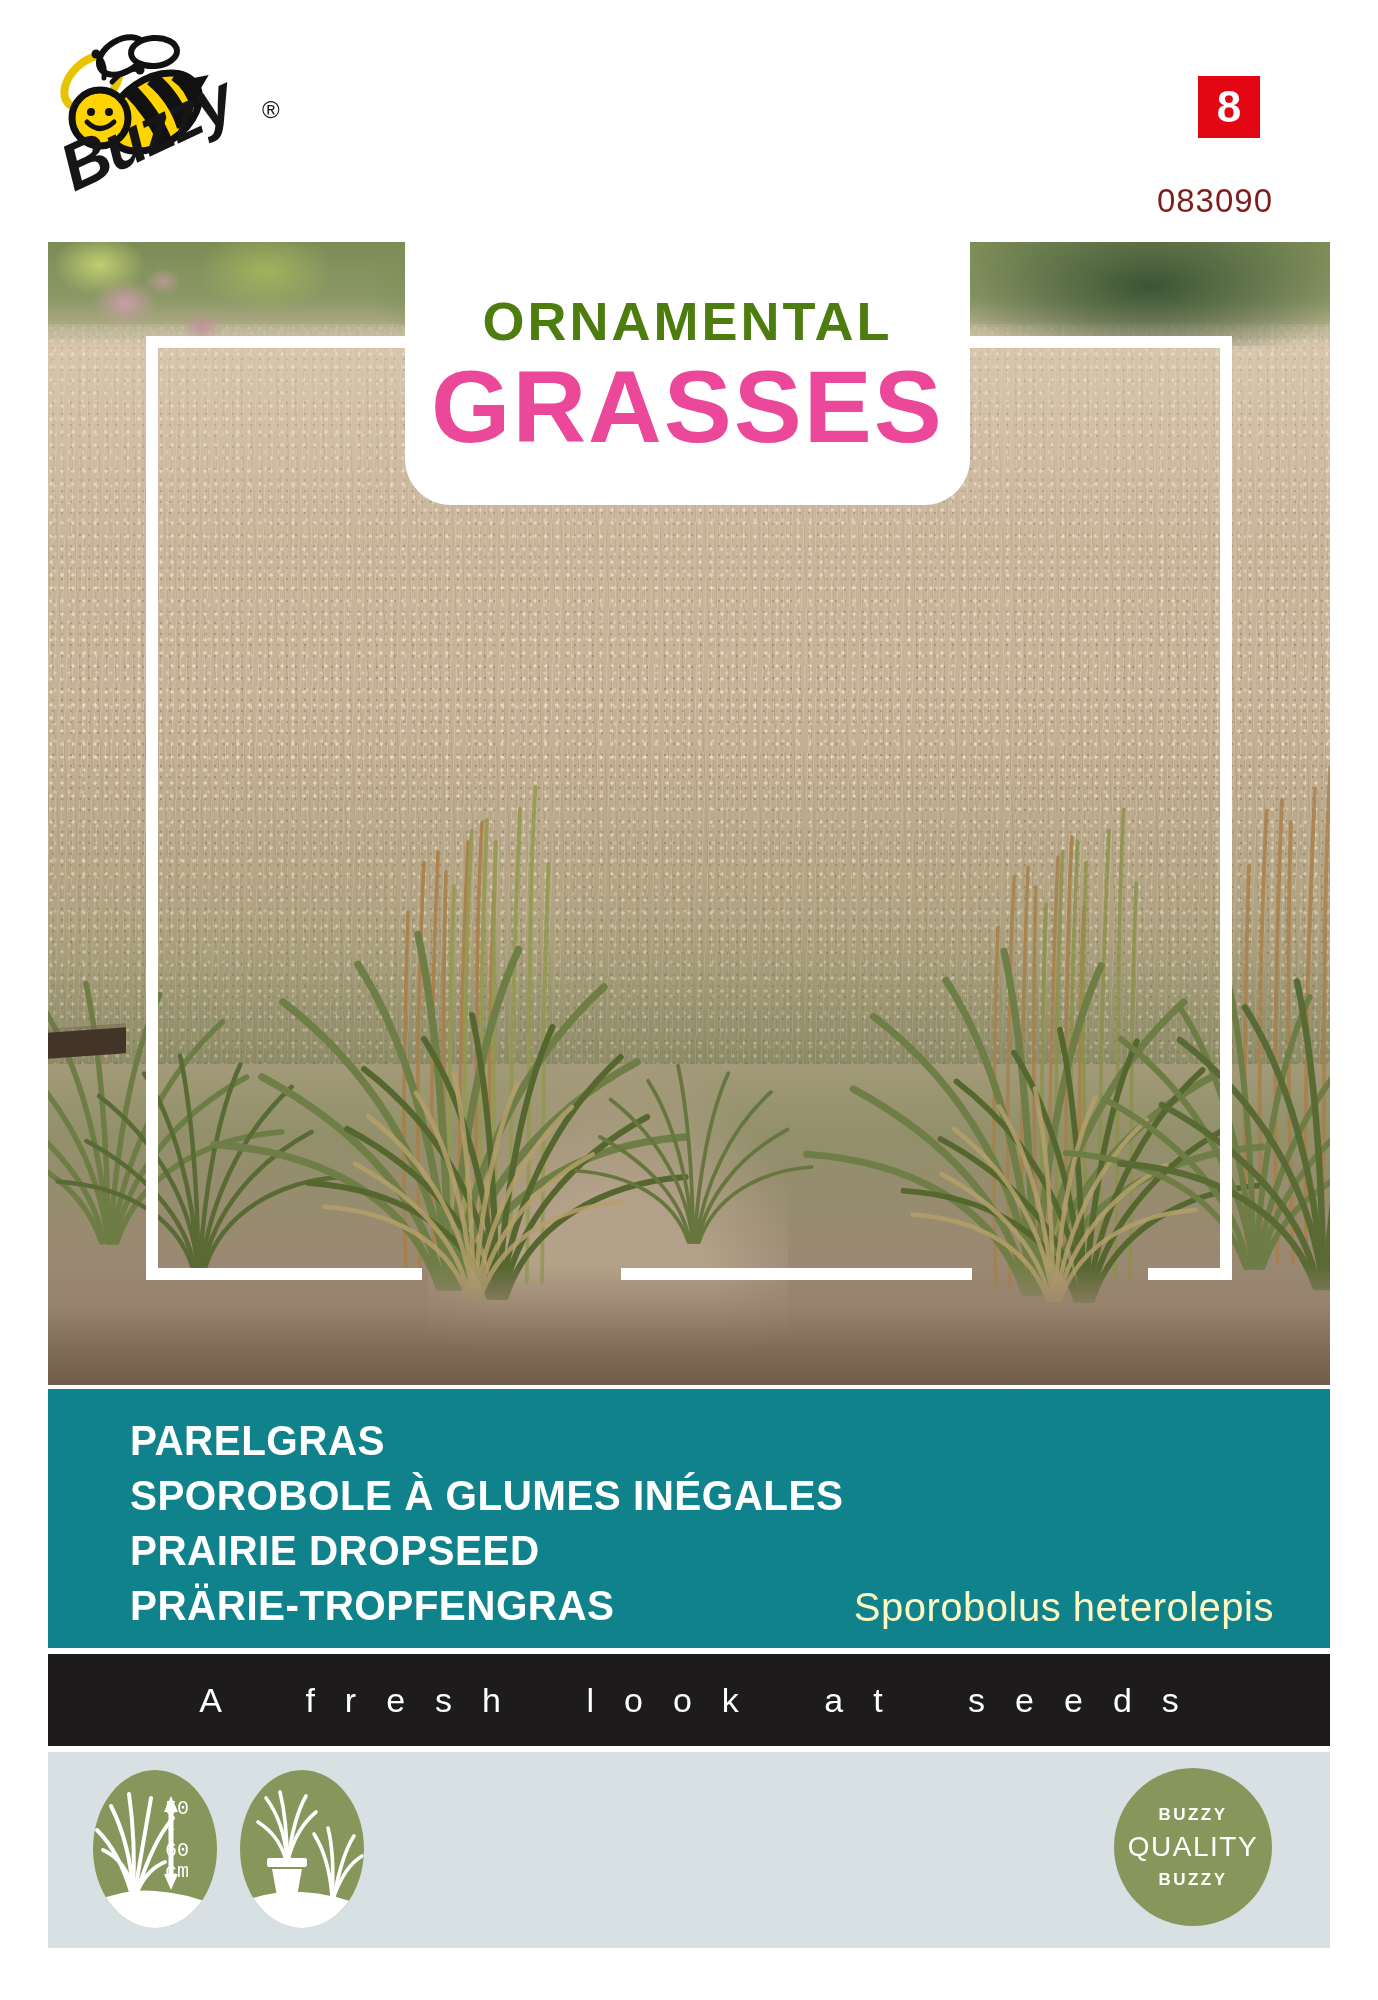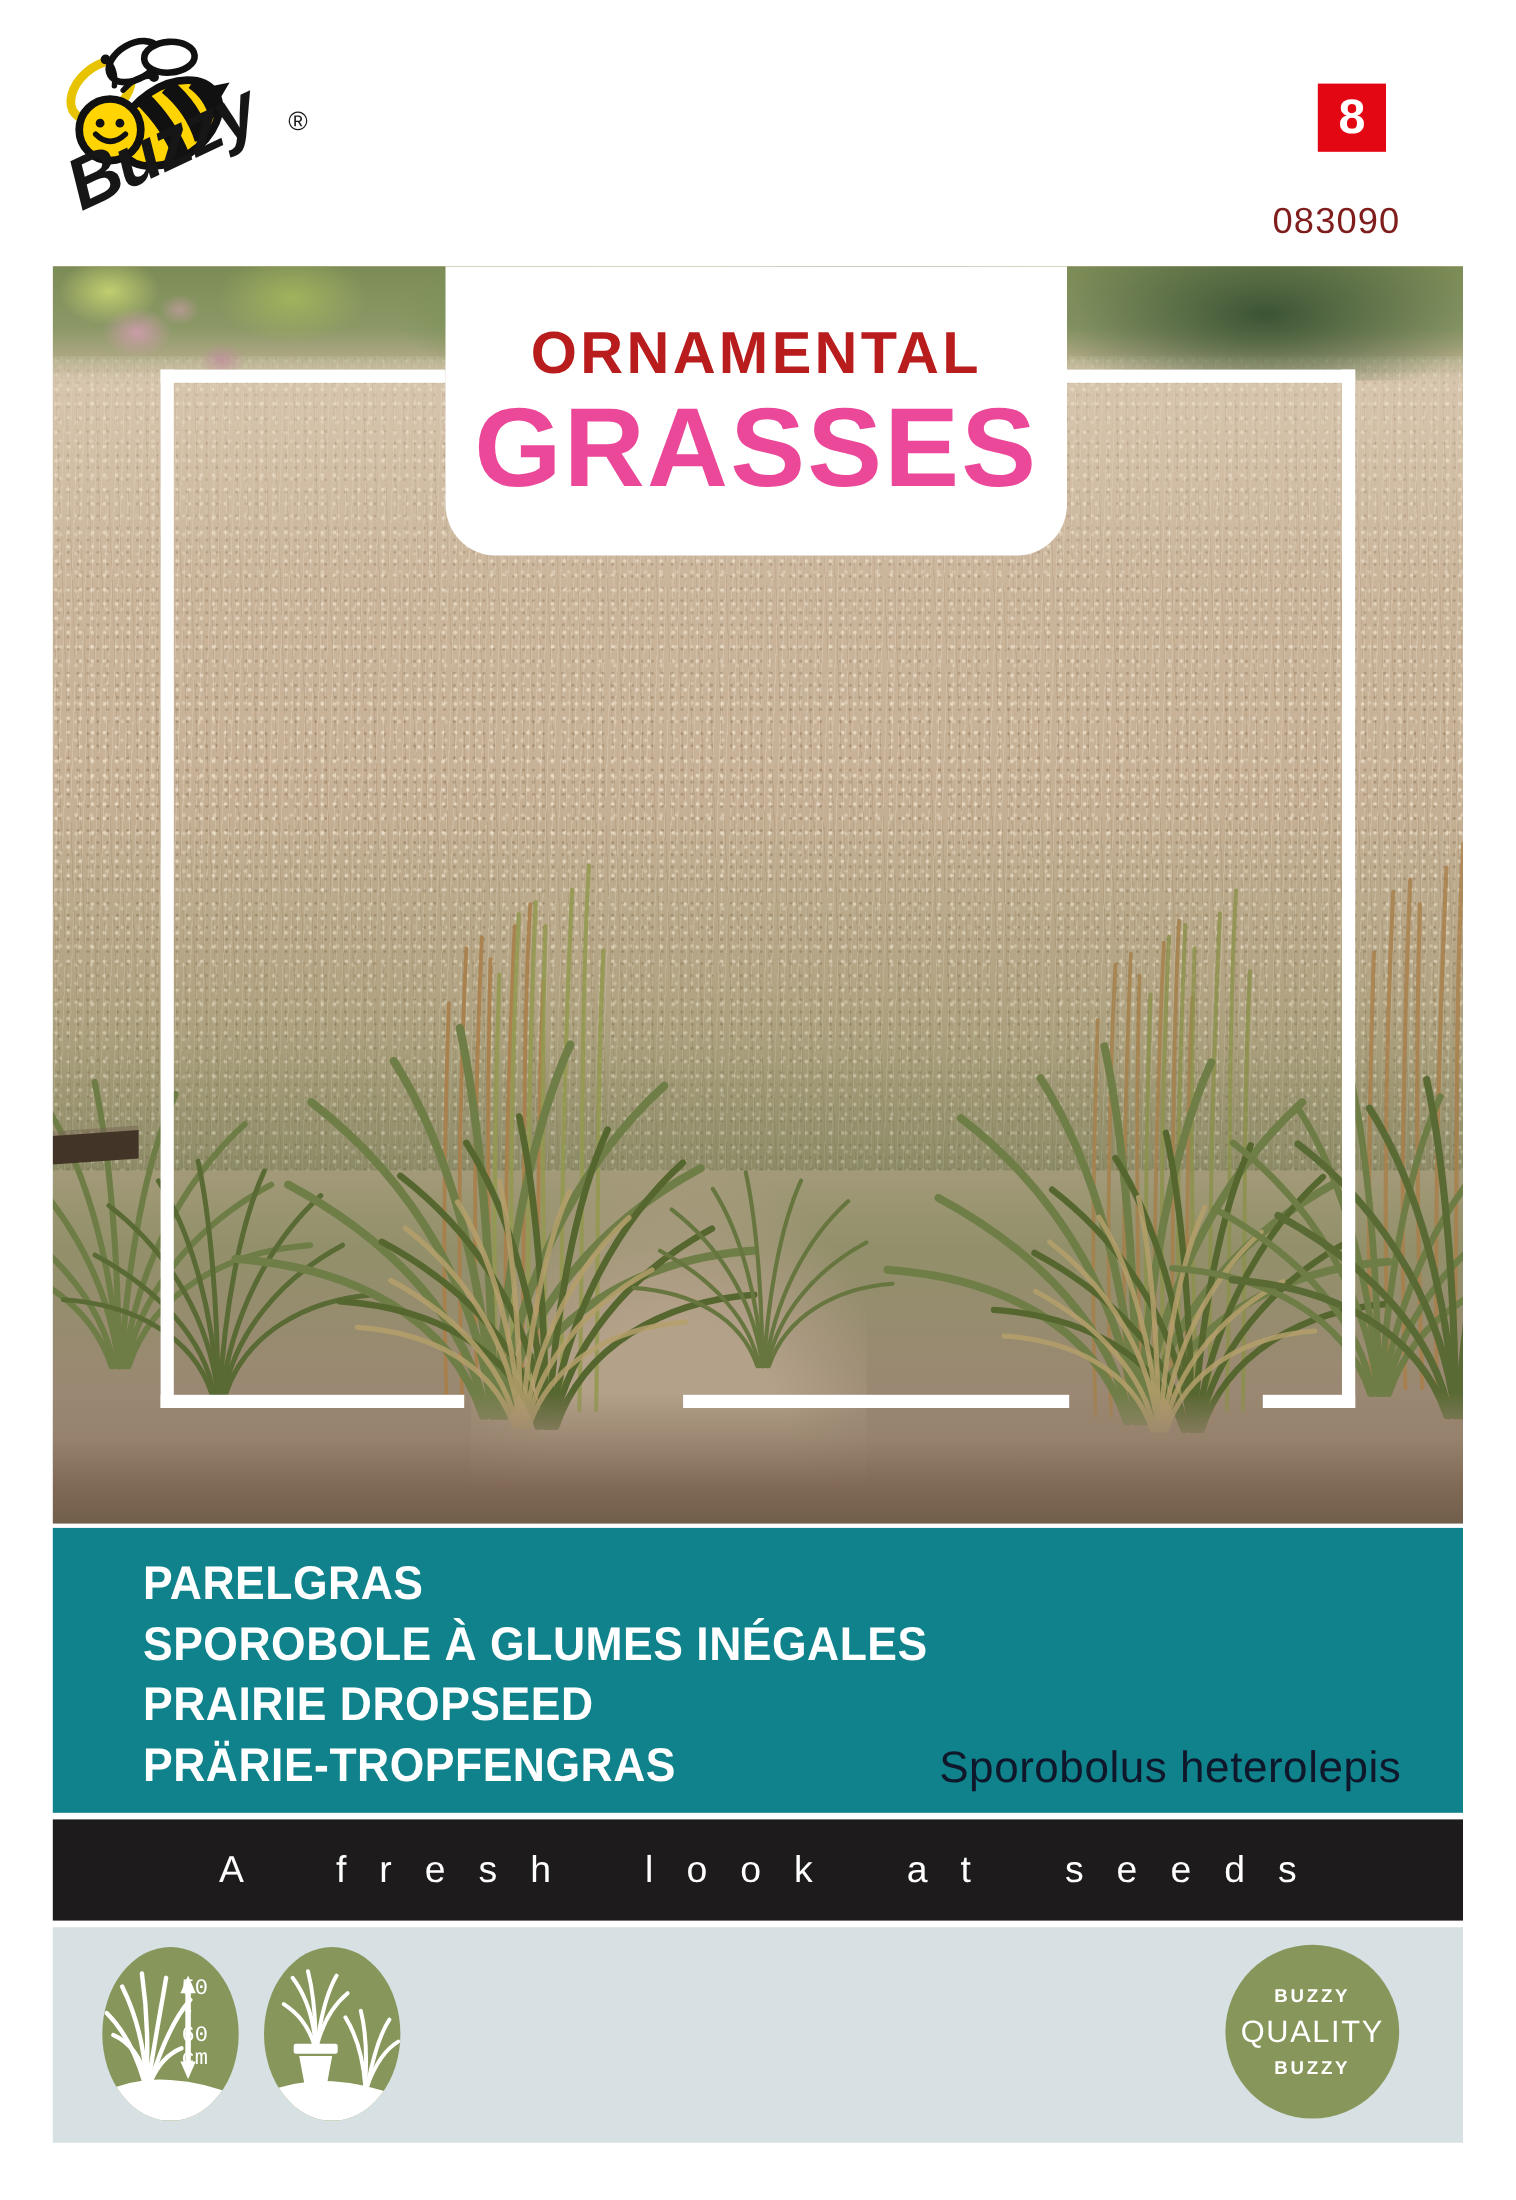--- a/index.html
+++ b/index.html
@@ -48,29 +48,29 @@
   .fl{left:98px;top:94px;width:12px;height:944px;}
   .fr{left:1172px;top:94px;width:12px;height:944px;}
   .ftl{left:98px;top:94px;width:259px;height:12px;}
   .ftr{left:922px;top:94px;width:262px;height:12px;}
   .fba{left:98px;top:1026px;width:276px;height:12px;}
   .fbb{left:573px;top:1026px;width:351px;height:12px;}
   .fbc{left:1100px;top:1026px;width:84px;height:12px;}
 
   .title-box{position:absolute;left:357px;top:0;width:565px;height:263px;background:#fff;
              border-radius:0 0 46px 46px;text-align:center;padding-top:52px;box-sizing:border-box;}
-  .title-line1{color:#b91c1c;font-size:54px;font-weight:700;letter-spacing:3px;line-height:1;}
+  .title-line1{color:#4d7c0f;font-size:54px;font-weight:700;letter-spacing:3px;line-height:1;}
   .title-line2{color:#ec4899;font-size:102px;font-weight:700;letter-spacing:2px;line-height:1;margin-top:8px;}
 
   
   .name-band{position:absolute;left:48px;top:1389px;width:1282px;height:259px;background:#0f828b;
              box-sizing:border-box;padding:24px 56px 0 82px;}
   .name-line{color:#fff;font-size:43px;font-weight:700;line-height:55px;letter-spacing:.5px;
              transform:scaleX(.94);transform-origin:left center;white-space:nowrap;}
-  .latin{position:absolute;right:56px;bottom:18px;color:#0f172a;font-size:40px;font-weight:400;
+  .latin{position:absolute;right:56px;bottom:18px;color:#fef9c3;font-size:40px;font-weight:400;
          letter-spacing:.5px;}
 
   
   .tagline-band{position:absolute;left:48px;top:1654px;width:1282px;height:92px;background:#1d1b1c;
                 display:flex;align-items:center;justify-content:center;overflow:hidden;}
   .tagline{color:#fff;font-size:34px;font-weight:400;letter-spacing:30px;word-spacing:16px;
            white-space:nowrap;margin-left:30px;}
 
   
   .info-panel{position:absolute;left:48px;top:1752px;width:1282px;height:196px;background:#d7e1e3;}

